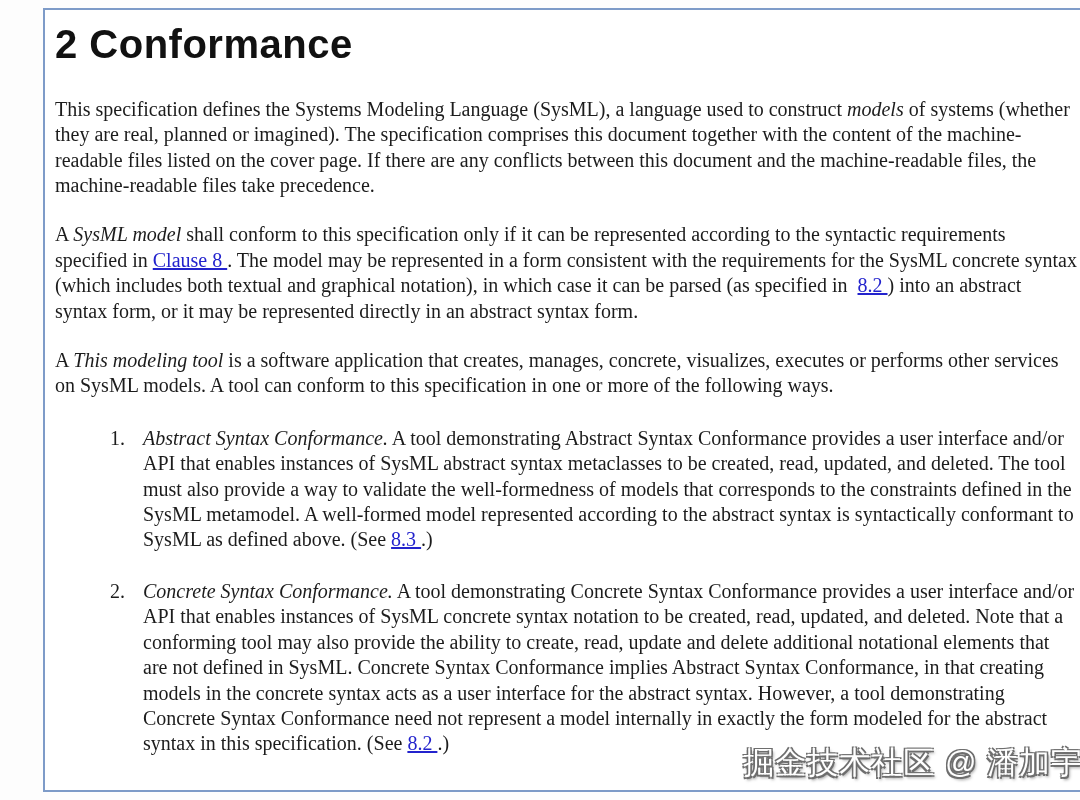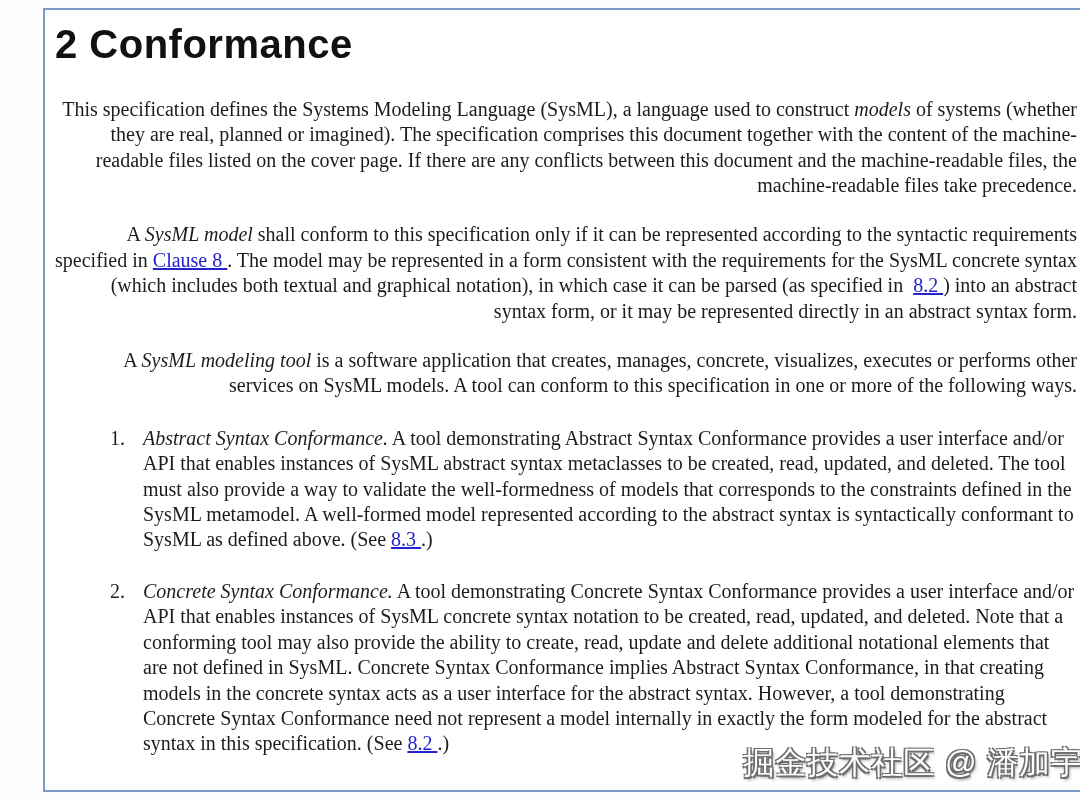--- a/index.html
+++ b/index.html
@@ -25,21 +25,21 @@
     line-height: 1.12;
     color: #111111;
     letter-spacing: 0.5px;
     margin: 0 0 30px 0;
   }
   .para {
     font-size: 20px;
     line-height: 25.4px;
     color: var(--text-color, #1c1c1c);
     margin: 0 0 24px 0;
-    text-align: right;
+    text-align: left;
   }
   .run-i { font-style: italic; }
   a.doc-link {
     color: var(--link-color, #2323cd);
     white-space: pre;
   }
   .conformance-list {
     list-style: none;
     margin-top: 27px;
   }
@@ -74,21 +74,21 @@
   }
 </style>
 </head>
 <body>
 
 <div class="page">
   <h1 class="title">2 Conformance</h1>
 
   <p class="para"><span>This specification defines the Systems Modeling Language (SysML), a language used to construct </span><span class="run-i">models</span><span> of systems (whether they are real, planned or imagined). The specification comprises this document together with the content of the machine-readable files listed on the cover page. If there are any conflicts between this document and the machine-readable files, the machine-readable files take precedence.</span></p>
   <p class="para"><span>A </span><span class="run-i">SysML model</span><span> shall conform to this specification only if it can be represented according to the syntactic requirements specified in </span><a href="#" class="doc-link">Clause 8 </a><span>. The model may be represented in a form consistent with the requirements for the SysML concrete syntax (which includes both textual and graphical notation), in which case it can be parsed (as specified in &nbsp;</span><a href="#" class="doc-link">8.2 </a><span>) into an abstract syntax form, or it may be represented directly in an abstract syntax form.</span></p>
-  <p class="para"><span>A </span><span class="run-i">SysML modeling tool</span><span> is a software application that creates, manages, concrete, visualizes, executes or performs other services on SysML models. A tool can conform to this specification in one or more of the following ways.</span></p>
+  <p class="para"><span>A </span><span class="run-i">This modeling tool</span><span> is a software application that creates, manages, concrete, visualizes, executes or performs other services on SysML models. A tool can conform to this specification in one or more of the following ways.</span></p>
 
   <ol class="conformance-list">
     <li class="list-item">
       <span class="list-num">1.</span>
       <span class="list-text"><span class="run-i">Abstract Syntax Conformance.</span><span> A tool demonstrating Abstract Syntax Conformance provides a user interface and/or API that enables instances of SysML abstract syntax metaclasses to be created, read, updated, and deleted. The tool must also provide a way to validate the well-formedness of models that corresponds to the constraints defined in the SysML metamodel. A well-formed model represented according to the abstract syntax is syntactically conformant to SysML as defined above. (See </span><a href="#" class="doc-link">8.3 </a><span>.)</span></span>
     </li>
     <li class="list-item">
       <span class="list-num">2.</span>
       <span class="list-text"><span class="run-i">Concrete Syntax Conformance.</span><span> A tool demonstrating Concrete Syntax Conformance provides a user interface and/or API that enables instances of SysML concrete syntax notation to be created, read, updated, and deleted. Note that a conforming tool may also provide the ability to create, read, update and delete additional notational elements that are not defined in SysML. Concrete Syntax Conformance implies Abstract Syntax Conformance, in that creating models in the concrete syntax acts as a user interface for the abstract syntax. However, a tool demonstrating Concrete Syntax Conformance need not represent a model internally in exactly the form modeled for the abstract syntax in this specification. (See </span><a href="#" class="doc-link">8.2 </a><span>.)</span></span>
     </li>

